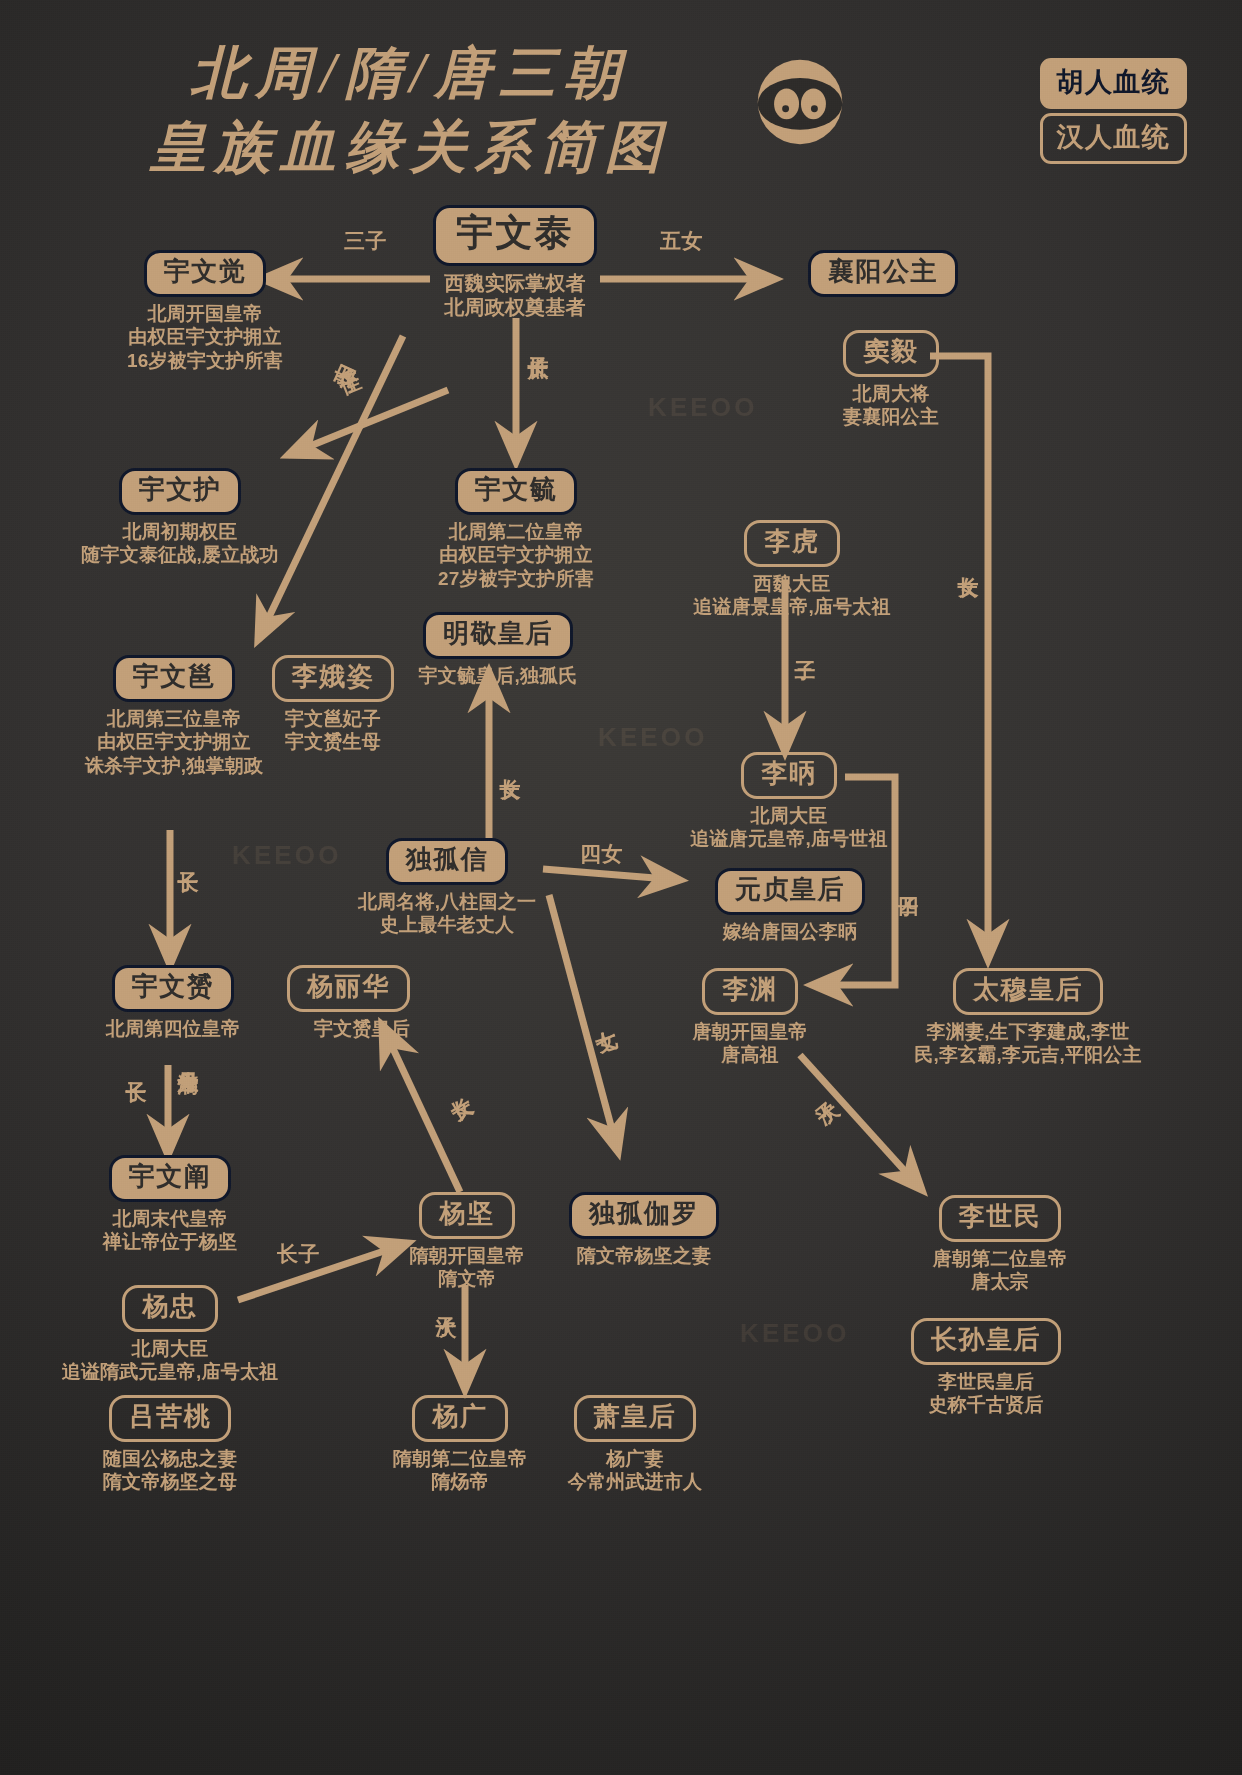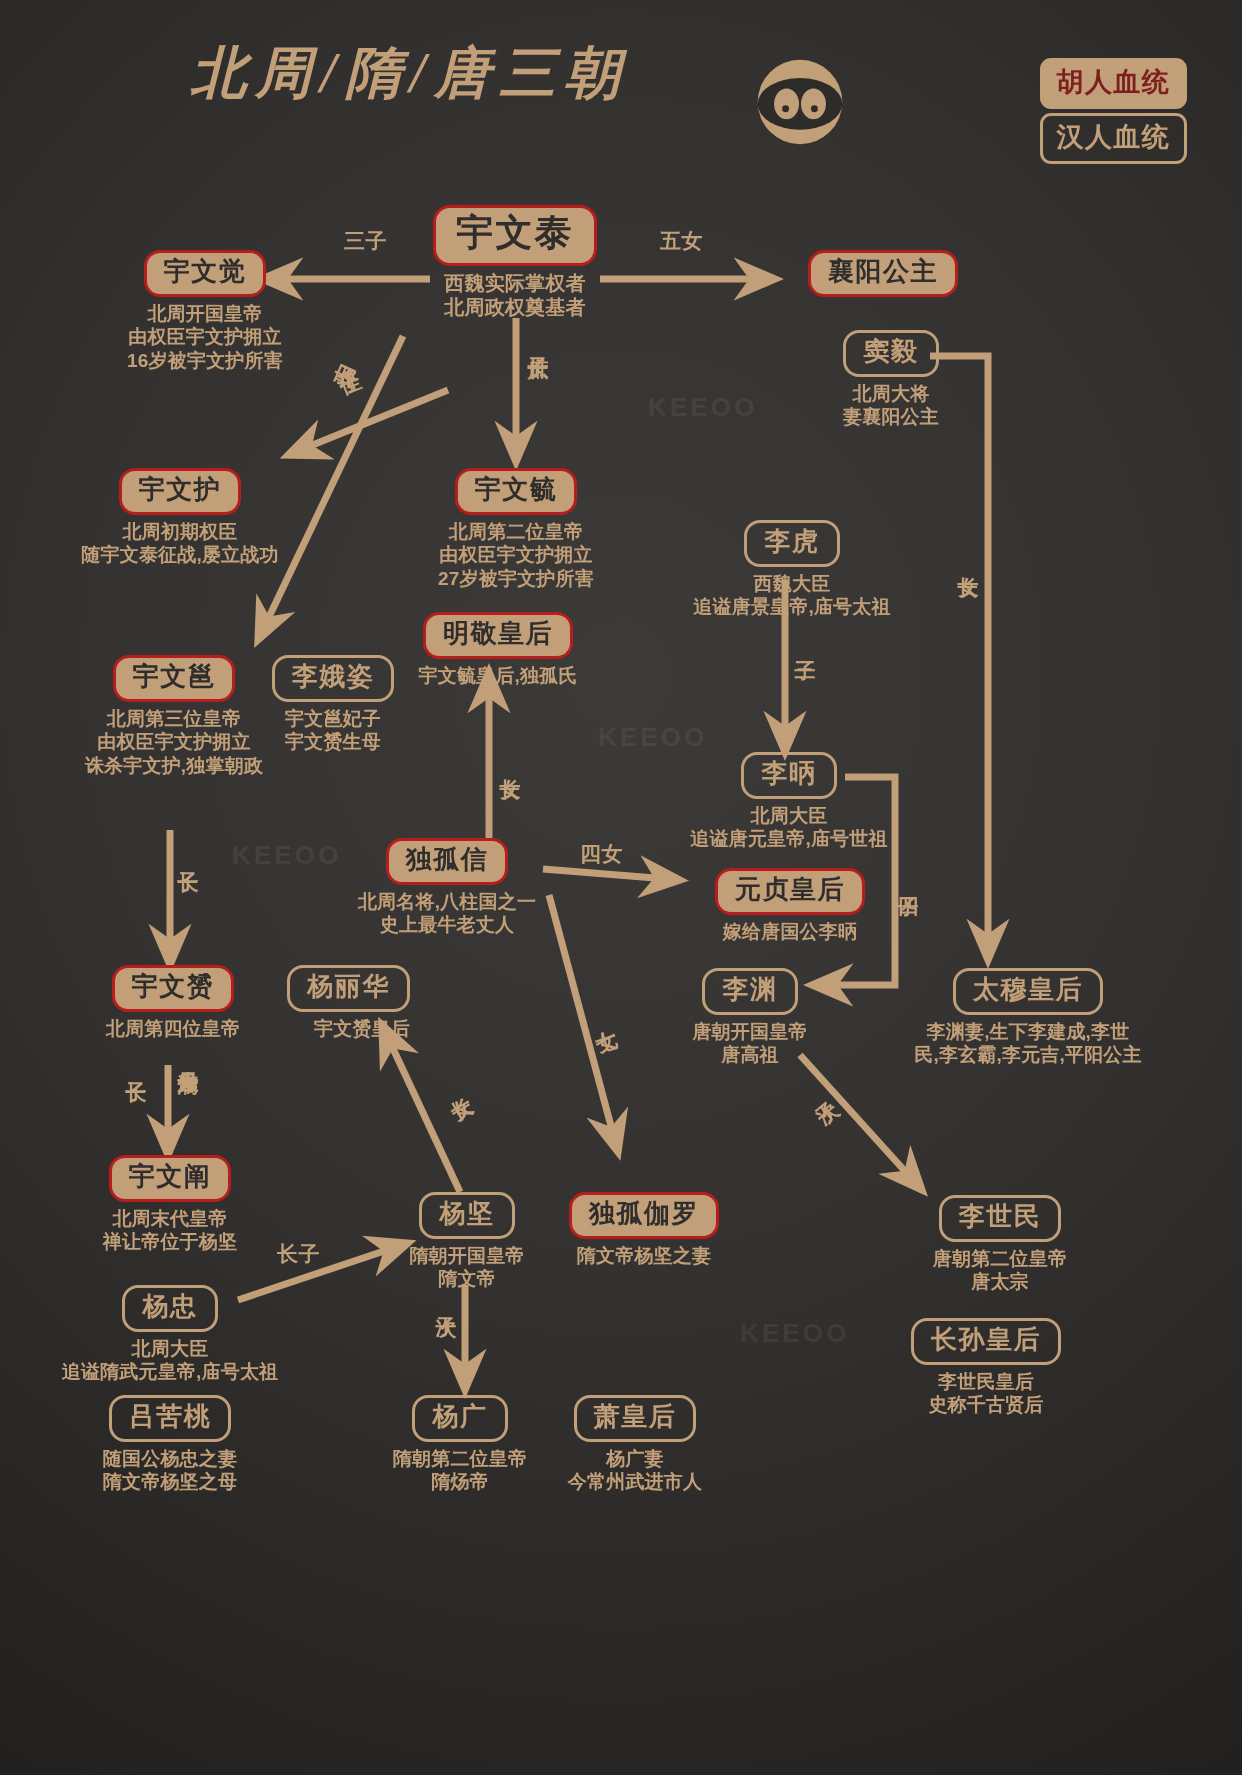--- a/index.html
+++ b/index.html
@@ -26,21 +26,21 @@
   .node{position:absolute;text-align:center;}
   .chip{
     display:inline-block;
     border-radius:14px;
     padding:5px 16px 8px;
     font-weight:700;
     letter-spacing:.06em;
     line-height:1.05;
     white-space:nowrap;
   }
-  .chip.hu{ background:#c3a079; color:#2f2d2b; border:3px solid #b91c1c; }
+  .chip.hu{ background:#c3a079; color:#2f2d2b; border:3px solid #0f172a; }
   .chip.han{ background:transparent; color:#c3a079; border:3px solid #c3a079; }
   .desc{
     margin-top:5px;color:#c3a079;
     font-weight:700;line-height:1.22;
     letter-spacing:.01em;
     white-space:pre-line;
   }
 
   
   .s-xl .chip{font-size:37px;padding:6px 20px 10px;border-radius:17px;}
@@ -62,21 +62,21 @@
     color:#c3a079;font-family:"Liberation Serif","DejaVu Serif",serif;
     font-weight:700;font-size:56px;line-height:1.33;letter-spacing:.16em;
     font-style:italic;text-align:center;
   }
   #logo{position:absolute;left:752px;top:54px;width:96px;height:96px;}
   .legend{position:absolute;right:55px;}
   .legend .lchip{
     display:block;font-size:27px;font-weight:700;border-radius:11px;
     padding:3px 14px 6px;letter-spacing:.05em;text-align:center;white-space:nowrap;
   }
-  .legend .hu{background:#c3a079;color:#7f1d1d;border:3px solid #c3a079;}
+  .legend .hu{background:#c3a079;color:#0f172a;border:3px solid #c3a079;}
   .legend .han{background:transparent;color:#c3a079;border:3px solid #c3a079;}
 
   
   #footer{
     position:absolute;right:46px;bottom:40px;
     background:#c3a079;color:#2f2d2b;border-radius:13px;
     padding:7px 20px 10px;font-size:29px;font-weight:700;font-style:italic;
     letter-spacing:.01em;white-space:nowrap;
   }
 
@@ -87,20 +87,21 @@
     font-family:"Liberation Sans",sans-serif;
   }
 </style>
 </head>
 <body>
 
 <div id="stage">
 
   <div id="title">
     <div>北周/隋/唐三朝</div>
+    <div>皇族血缘关系简图</div>
   </div>
 
   <svg id="logo" viewBox="0 0 100 100">
     <circle cx="50" cy="50" r="44" fill="#c3a079"></circle>
     <ellipse cx="50" cy="52" rx="44" ry="27" fill="#2d2b29"></ellipse>
     <ellipse cx="36" cy="52" rx="13" ry="16" fill="#c3a079"></ellipse>
     <ellipse cx="64" cy="52" rx="13" ry="16" fill="#c3a079"></ellipse>
     <circle cx="35" cy="57" r="3.6" fill="#2d2b29"></circle>
     <circle cx="65" cy="57" r="3.6" fill="#2d2b29"></circle>
   </svg>

